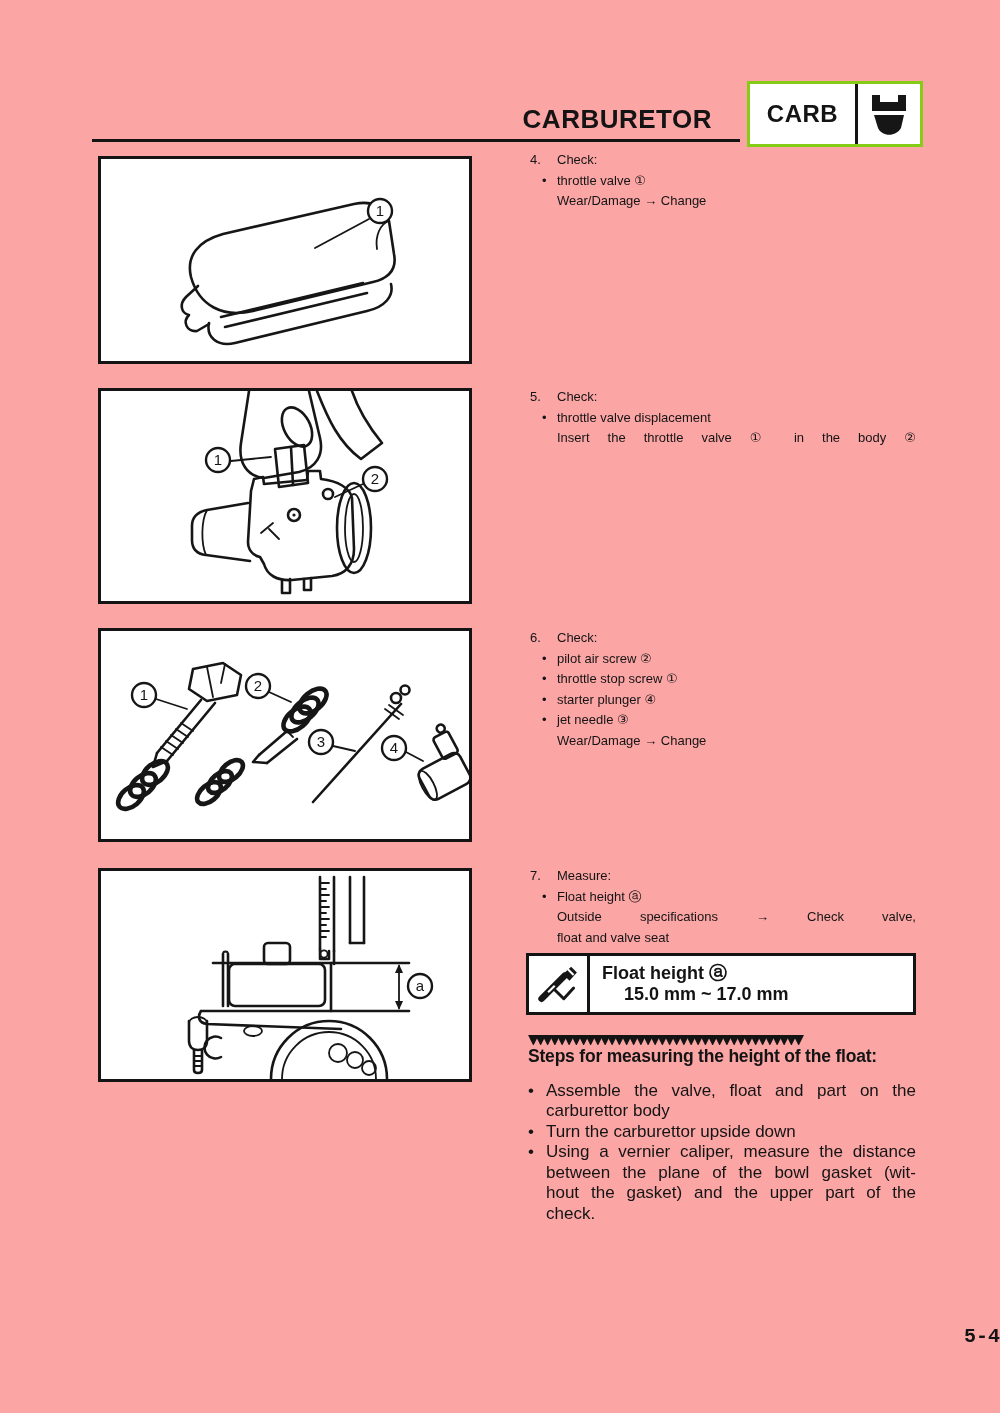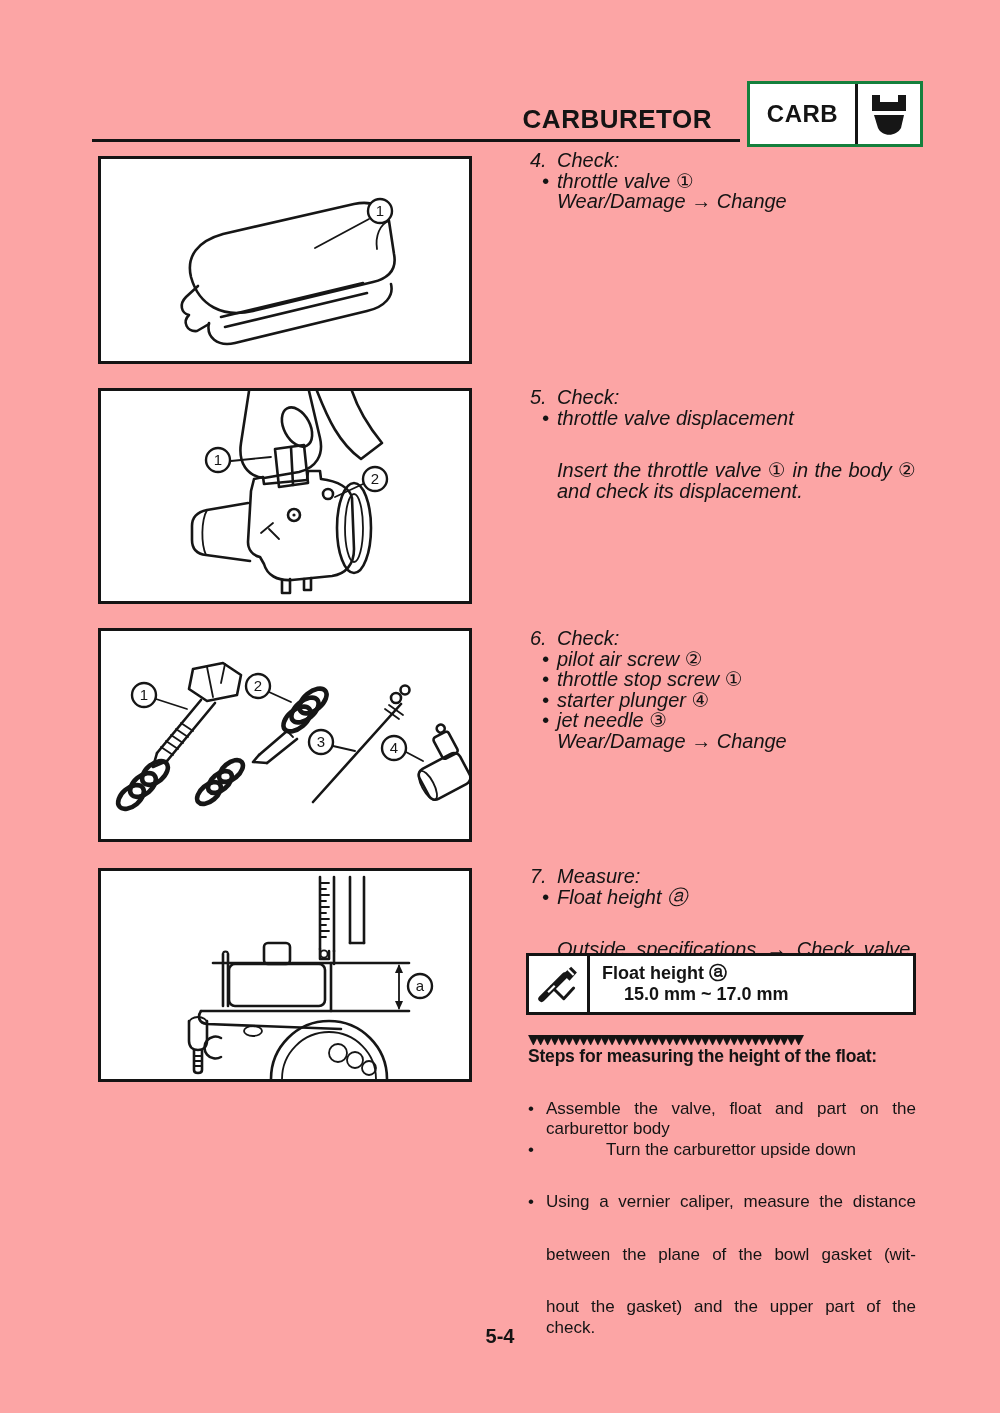--- a/index.html
+++ b/index.html
@@ -9,21 +9,21 @@
     overflow:hidden;margin:0 auto;
   }
   
   .hdr-title{
     position:absolute;left:95px;top:104px;width:617px;text-align:right;
     font-size:26px;font-weight:bold;letter-spacing:.5px;
   }
   .hdr-rule{position:absolute;left:92px;top:139px;width:648px;height:3px;background:#141414;}
   .carb-badge{
     position:absolute;left:747px;top:81px;width:170px;height:60px;
-    border:3px solid #15803d;display:flex;background:#fff;
+    border:3px solid #84cc16;display:flex;background:#fff;
   }
   .carb-label{
     flex:1;display:flex;align-items:center;justify-content:center;
     font-size:24px;font-weight:bold;letter-spacing:.5px;border-right:3px solid #141414;
   }
   .carb-iconbox{width:62px;display:flex;align-items:center;justify-content:center;}
   
   .fig{position:absolute;left:98px;width:374px;border:3px solid #141414;background:#fff;box-sizing:border-box;}
   .fig svg{display:block;}
   .art path,.art line,.art ellipse,.art circle,.art rect,.art polyline{
@@ -31,46 +31,46 @@
   }
   .art .thick{stroke-width:4.6;}
   .art .thin{stroke-width:1.8;}
   .art .fillb{fill:#161616;stroke:none;}
   .callout circle{fill:#ffffff;stroke:#161616;stroke-width:2.4;}
   .callout text{
     fill:#161616;stroke:none;font-family:"Liberation Sans","DejaVu Sans",sans-serif;
     font-size:15px;text-anchor:middle;
   }
   
-  .sec{position:absolute;left:530px;width:386px;font-size:20px;line-height:20.5px;font-style:italic;}
+  .sec{position:absolute;left:530px;width:386px;font-size:13px;line-height:20.5px;}
   .sec-num{display:inline-block;width:27px;}
   .b{position:relative;padding-left:27px;}
   .b::before{content:"\2022";position:absolute;left:12px;}
   .cont{padding-left:27px;}
-  .jl{text-align:justify;text-align-last:justify;margin-top:32px;}
+  .jl{text-align:justify;text-align-last:justify;}
   
   .spec{
     position:absolute;left:526px;top:953px;width:390px;height:62px;
     border:3px solid #141414;display:flex;box-sizing:border-box;background:#fff;
   }
   .spec-icon{width:58px;border-right:3px solid #141414;display:flex;align-items:center;justify-content:center;}
   .spec-textarea{flex:1;padding:7px 0 0 12px;font-weight:bold;font-size:18px;line-height:21px;}
   .spec-value{padding-left:22px;}
   
   .proc{position:absolute;left:528px;top:1029px;width:388px;font-size:17px;line-height:20.5px;}
   .proc-sep{
     white-space:nowrap;overflow:hidden;height:16px;font-size:14px;
     letter-spacing:-3.6px;color:#141414;font-family:"DejaVu Sans",sans-serif;
   }
   .proc-head{font-weight:bold;font-size:17.5px;margin:1px 0 14px 0;letter-spacing:-0.2px;}
-  .pb{position:relative;padding-left:18px;text-align:center;}
+  .pb{position:relative;padding-left:18px;}
   .pb::before{content:"\2022";position:absolute;left:0;}
   .pcont{padding-left:18px;}
   
-  .pageno{position:absolute;left:0;top:1325px;width:1000px;text-align:center;font-size:20px;font-weight:bold;}
+  .pageno{position:absolute;left:0;top:1325px;width:1000px;text-align:right;font-size:20px;font-weight:bold;font-family:Liberation Mono, monospace;}
 </style>
 </head>
 <body>
 
 <div class="page">
 
   <div class="hdr-title">CARBURETOR</div>
   <div class="hdr-rule"></div>
   <div class="carb-badge">
     <div class="carb-label">CARB</div>
@@ -256,21 +256,20 @@
   <div class="sec" style="top:150px;">
     <div><span class="sec-num">4.</span><span>Check:</span></div>
     <div class="b">throttle valve ①</div>
     <div class="cont">Wear/Damage → Change</div>
   </div>
 
   <div class="sec" style="top:387px;">
     <div><span class="sec-num">5.</span><span>Check:</span></div>
     <div class="b">throttle valve displacement</div>
     <div class="cont jl">Insert the throttle valve ① in the body ②</div>
-    <div class="cont">and check its displacement.</div>
   </div>
 
   <div class="sec" style="top:628px;">
     <div><span class="sec-num">6.</span><span>Check:</span></div>
     <div class="b">pilot air screw ②</div>
     <div class="b">throttle stop screw ①</div>
     <div class="b">starter plunger ④</div>
     <div class="b">jet needle ③</div>
     <div class="cont">Wear/Damage → Change</div>
   </div>

